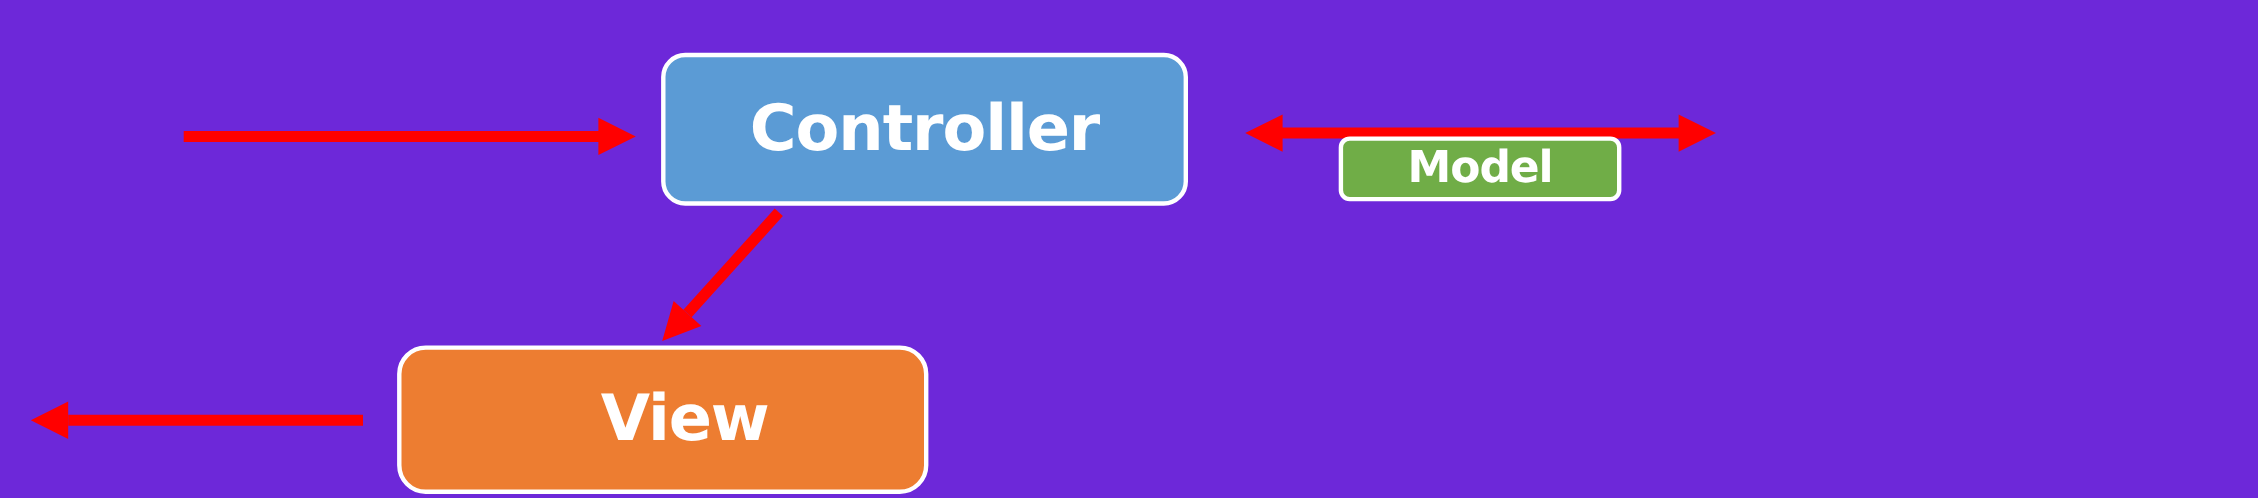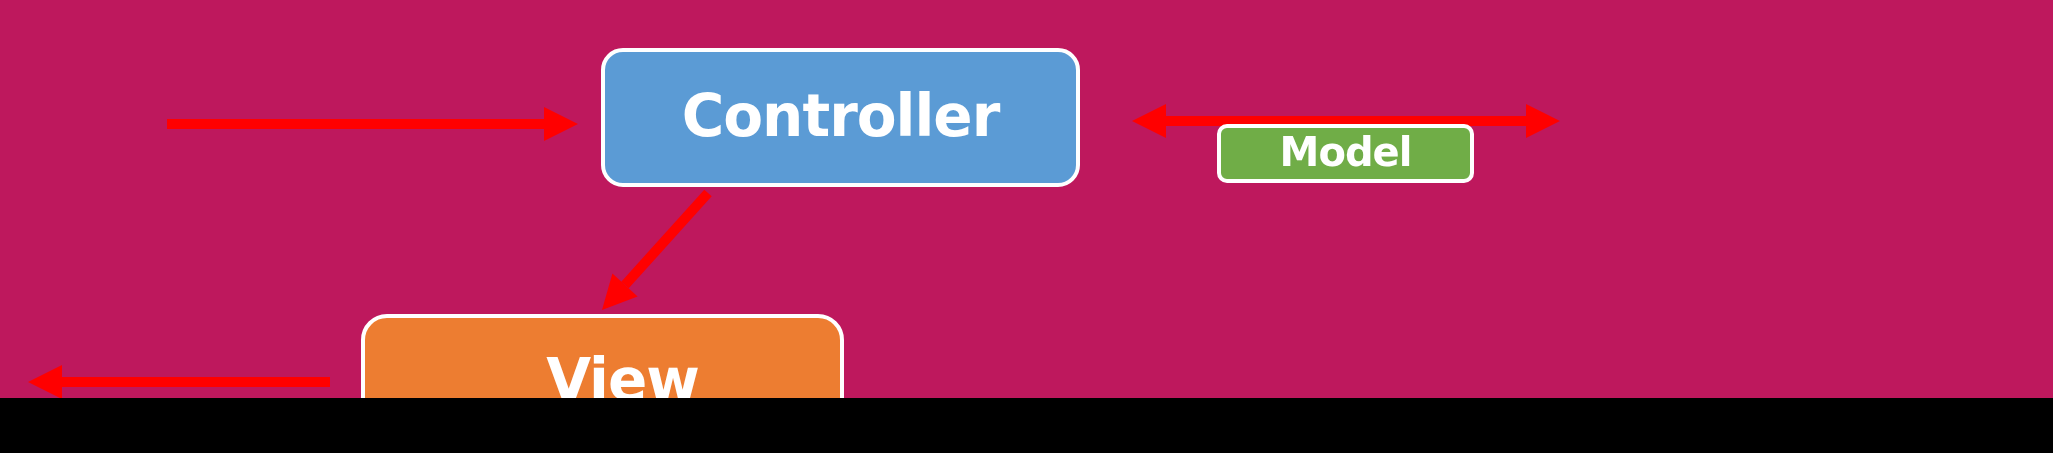--- a/index.html
+++ b/index.html
@@ -4,22 +4,22 @@
 <style>
   html, body {
     margin: 0;
     padding: 0;
     background: #000000;
     font-family: "DejaVu Sans", "Liberation Sans", sans-serif;
   }
   .canvas {
     position: relative;
     width: 2053px;
-    height: 398px;
-    background: #be185d;
+    height: 453px;
+    background: #6d28d9;
     overflow: hidden;
   }
   .arrows-layer {
     position: absolute;
     left: 0;
     top: 0;
     width: 2053px;
     height: 453px;
     pointer-events: none;
   }

